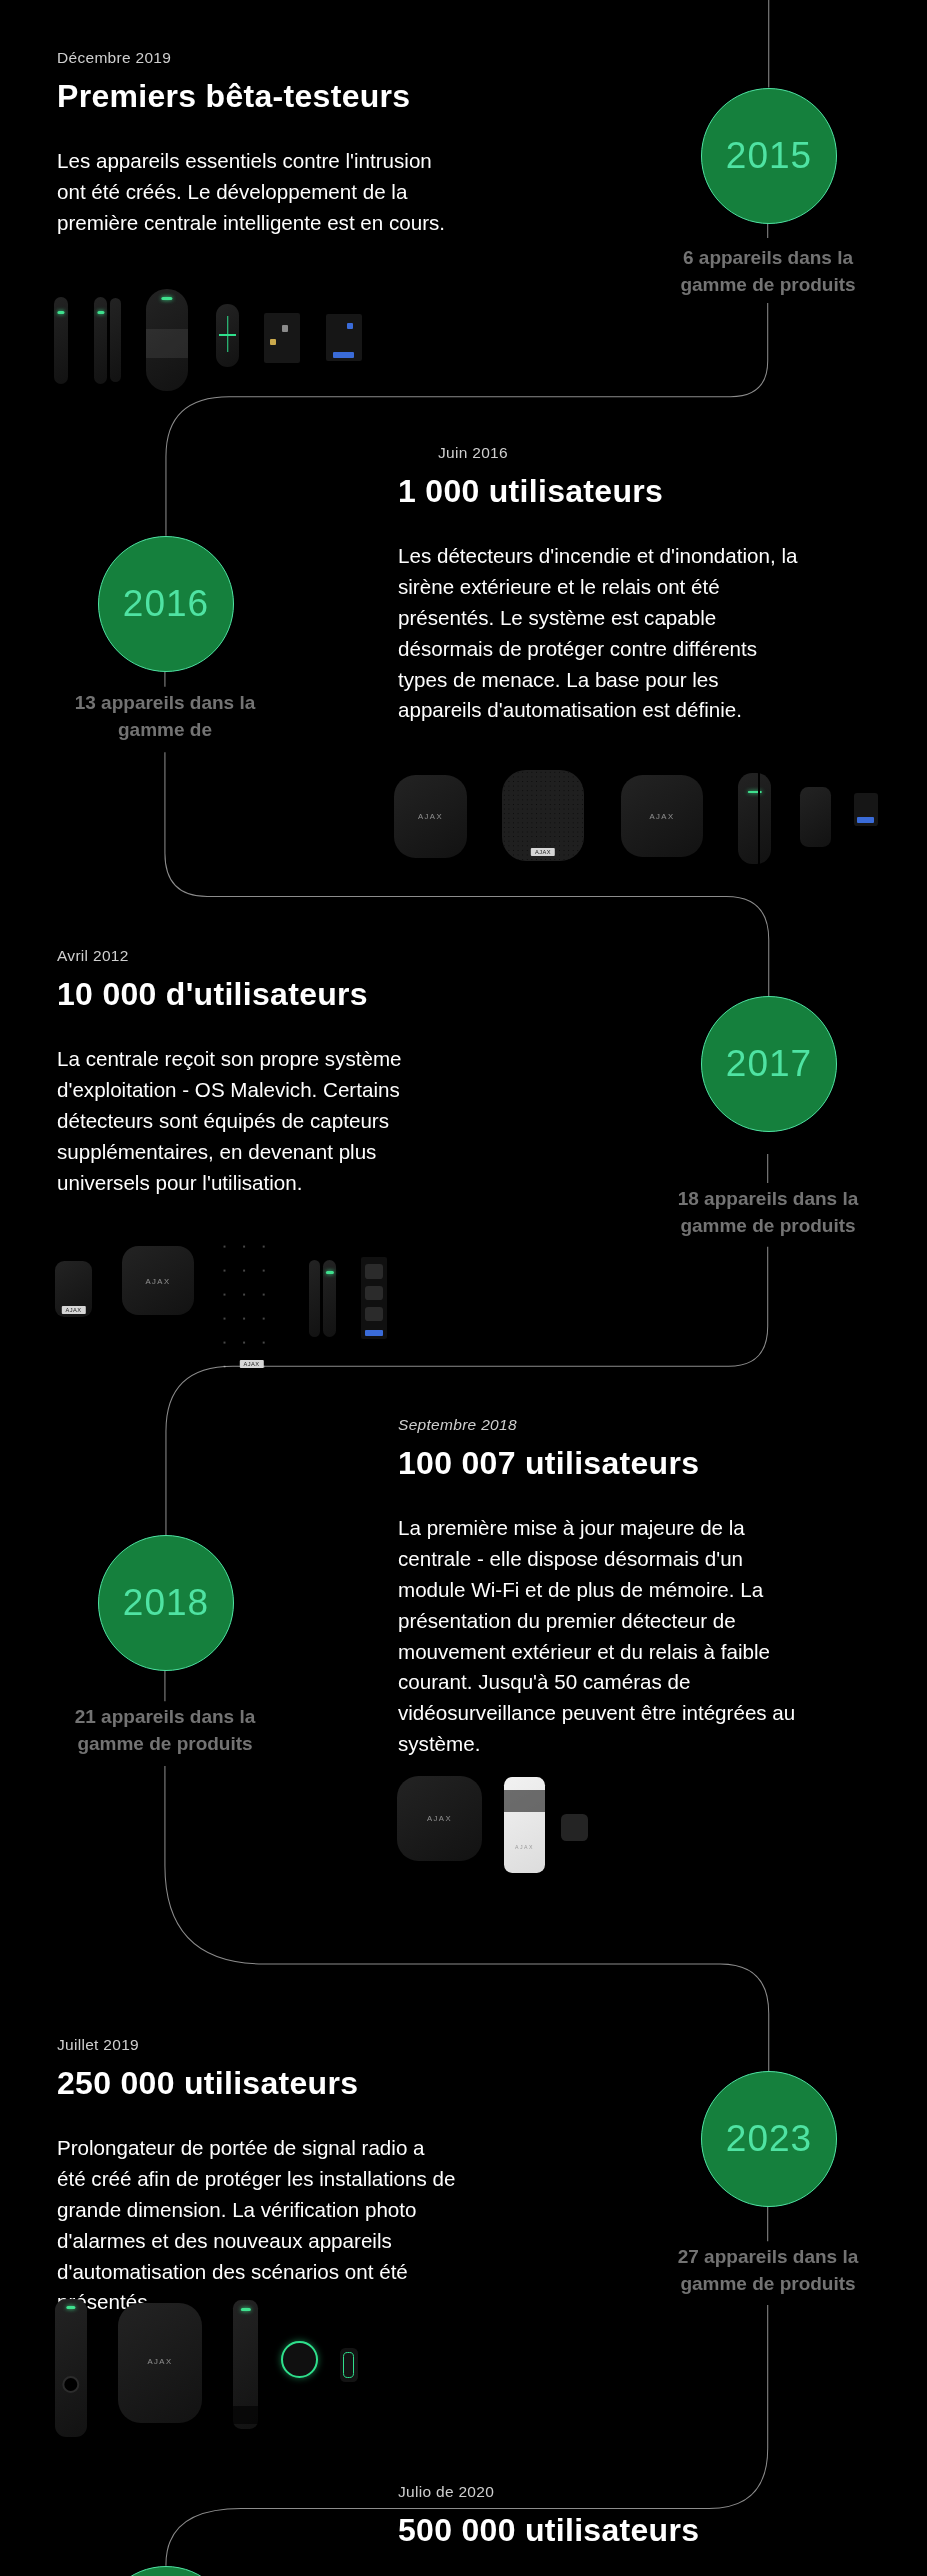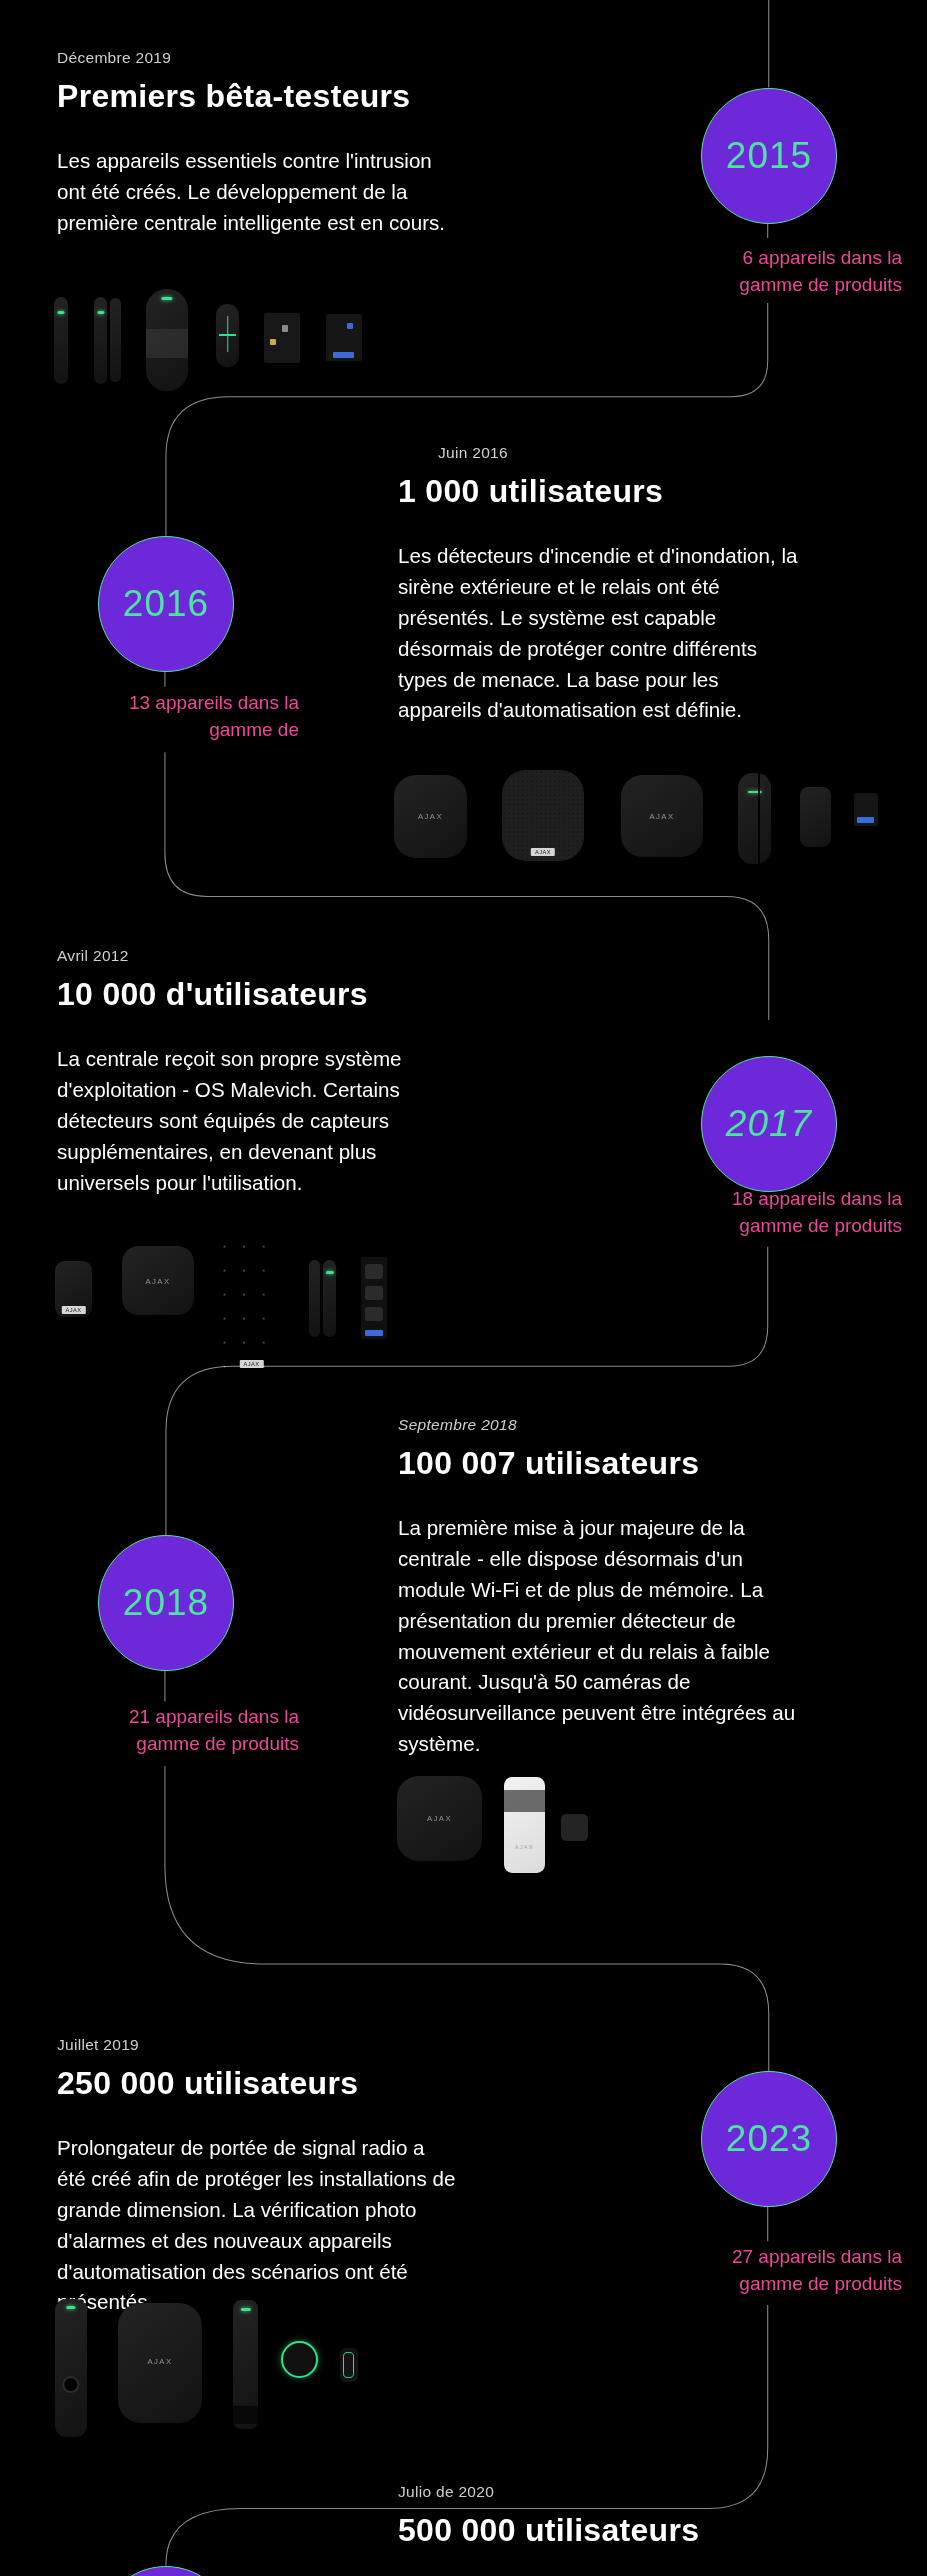--- a/index.html
+++ b/index.html
@@ -3,30 +3,30 @@
 <meta charset="utf-8">
 <style>
   html,body{margin:0;padding:0;background:#000;}
   body{width:928px;height:3457px;position:relative;overflow:hidden;
        font-family:"Liberation Sans","DejaVu Sans",sans-serif;color:#fff;}
   
   #connector{position:absolute;left:0;top:0;pointer-events:none;}
   
   .year-circle{position:absolute;width:134px;height:134px;border:1.5px solid #4fe3a3;
     border-radius:50%;display:flex;align-items:center;justify-content:center;
-    font-size:37px;color:#4fe3a3;letter-spacing:1px;background:#6d28d9;}
+    font-size:37px;color:#4fe3a3;letter-spacing:1px;background:#15803d;}
   .c2015{left:701px;top:88px;}
   .c2016{left:98px; top:536px;}
-  .c2017{left:701px;top:1056px;font-style:italic;}
+  .c2017{left:701px;top:996px;}
   .c2018{left:98px; top:1535px;}
   .c2019{left:701px;top:2071px;}
   .c2020{left:98px; top:2566px;}
   
-  .cap{position:absolute;width:268px;text-align:right;color:#ec4899;
-    font-size:19px;line-height:1.42;white-space:pre-line;}
+  .cap{position:absolute;width:268px;text-align:center;color:#737373;
+    font-size:19px;line-height:1.42;white-space:pre-line;font-weight:bold;}
   .cap.r{left:634px;} .cap.l{left:31px;}
   .cap0{top:245px;} .cap1{top:690px;} .cap2{top:1186px;} .cap3{top:1704px;}
   .cap4{top:2244px;}
   
   .lbl{position:absolute;font-size:15.5px;color:#cfcfcf;letter-spacing:0.3px;}
   .ttl{position:absolute;font-size:32px;font-weight:bold;color:#fff;letter-spacing:0.3px;}
   .bod{position:absolute;font-size:20.6px;line-height:1.5;color:#fefefe;white-space:pre-line;}
   .colL{left:57px;} .colR{left:398px;}
   .s0 .lbl{top:49px;}  .s0 .ttl{top:78px;}  .s0 .bod{top:146px;}
   .s1 .lbl{top:444px;margin-left:40px;} .s1 .ttl{top:473px;}  .s1 .bod{top:541px;}

